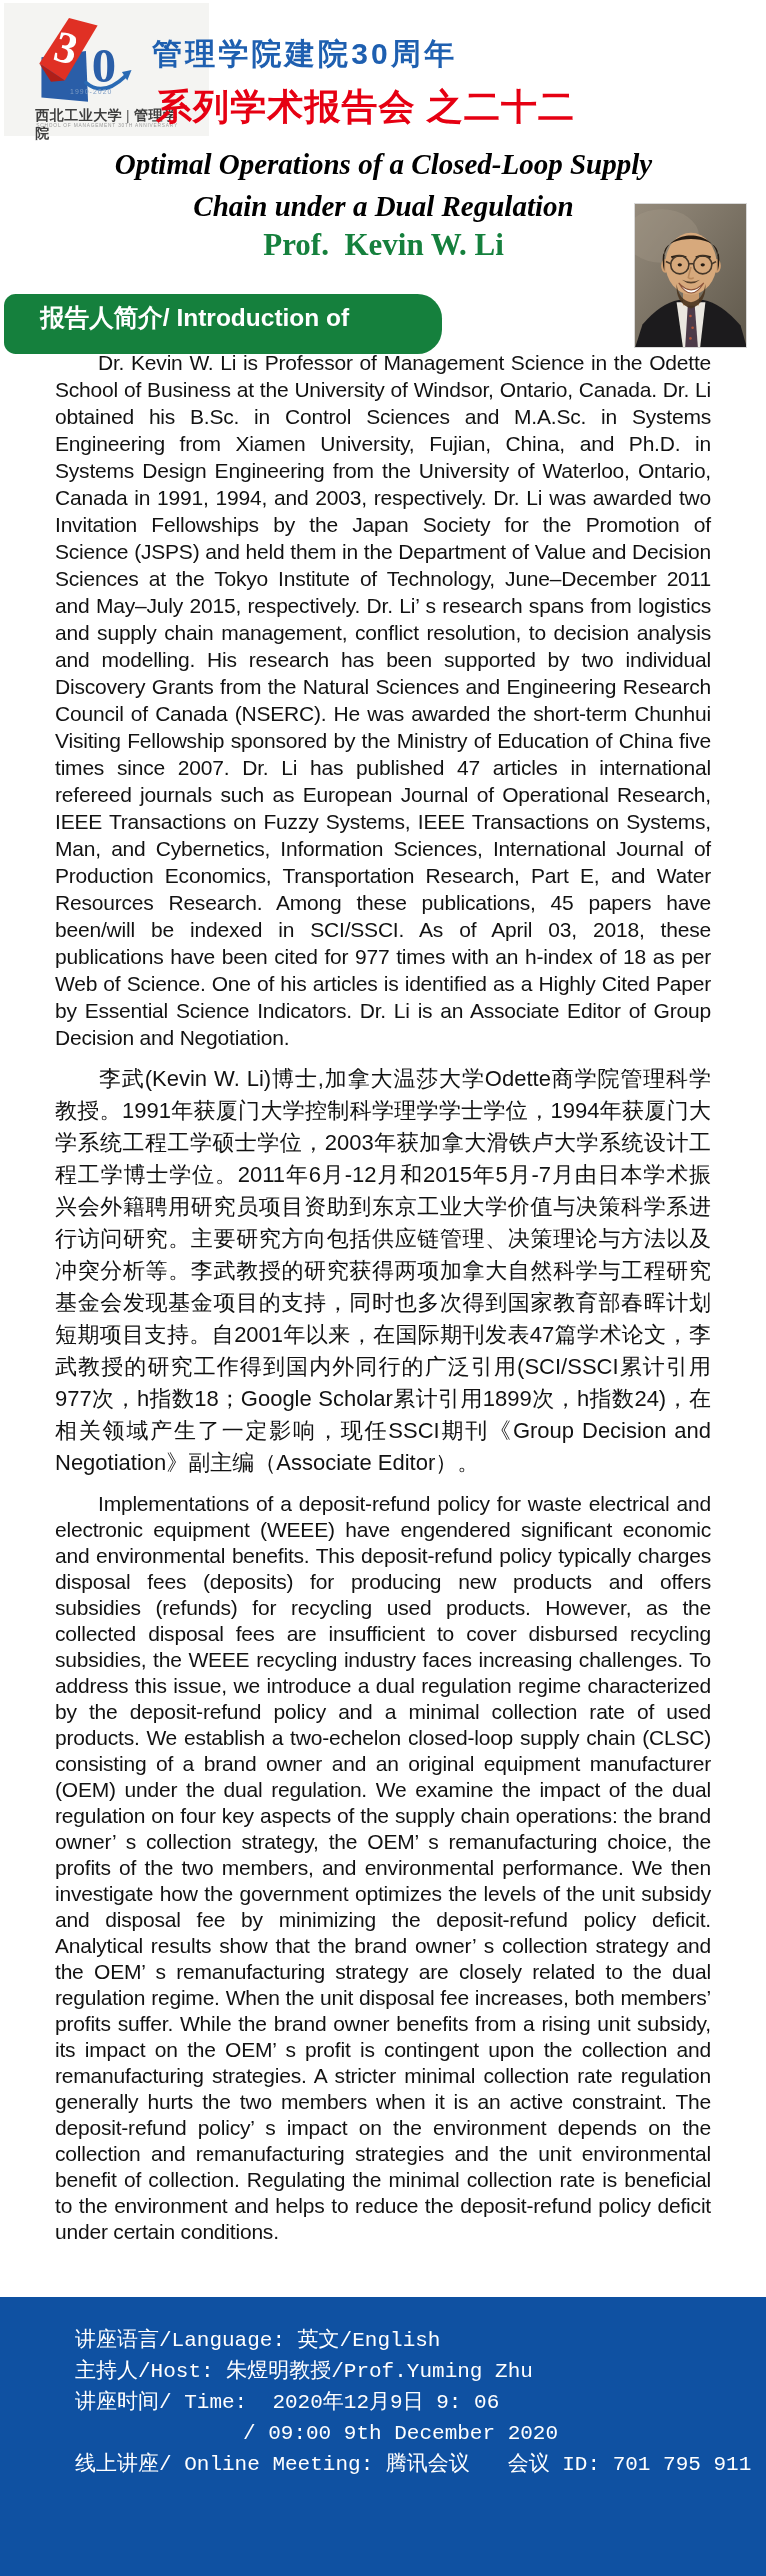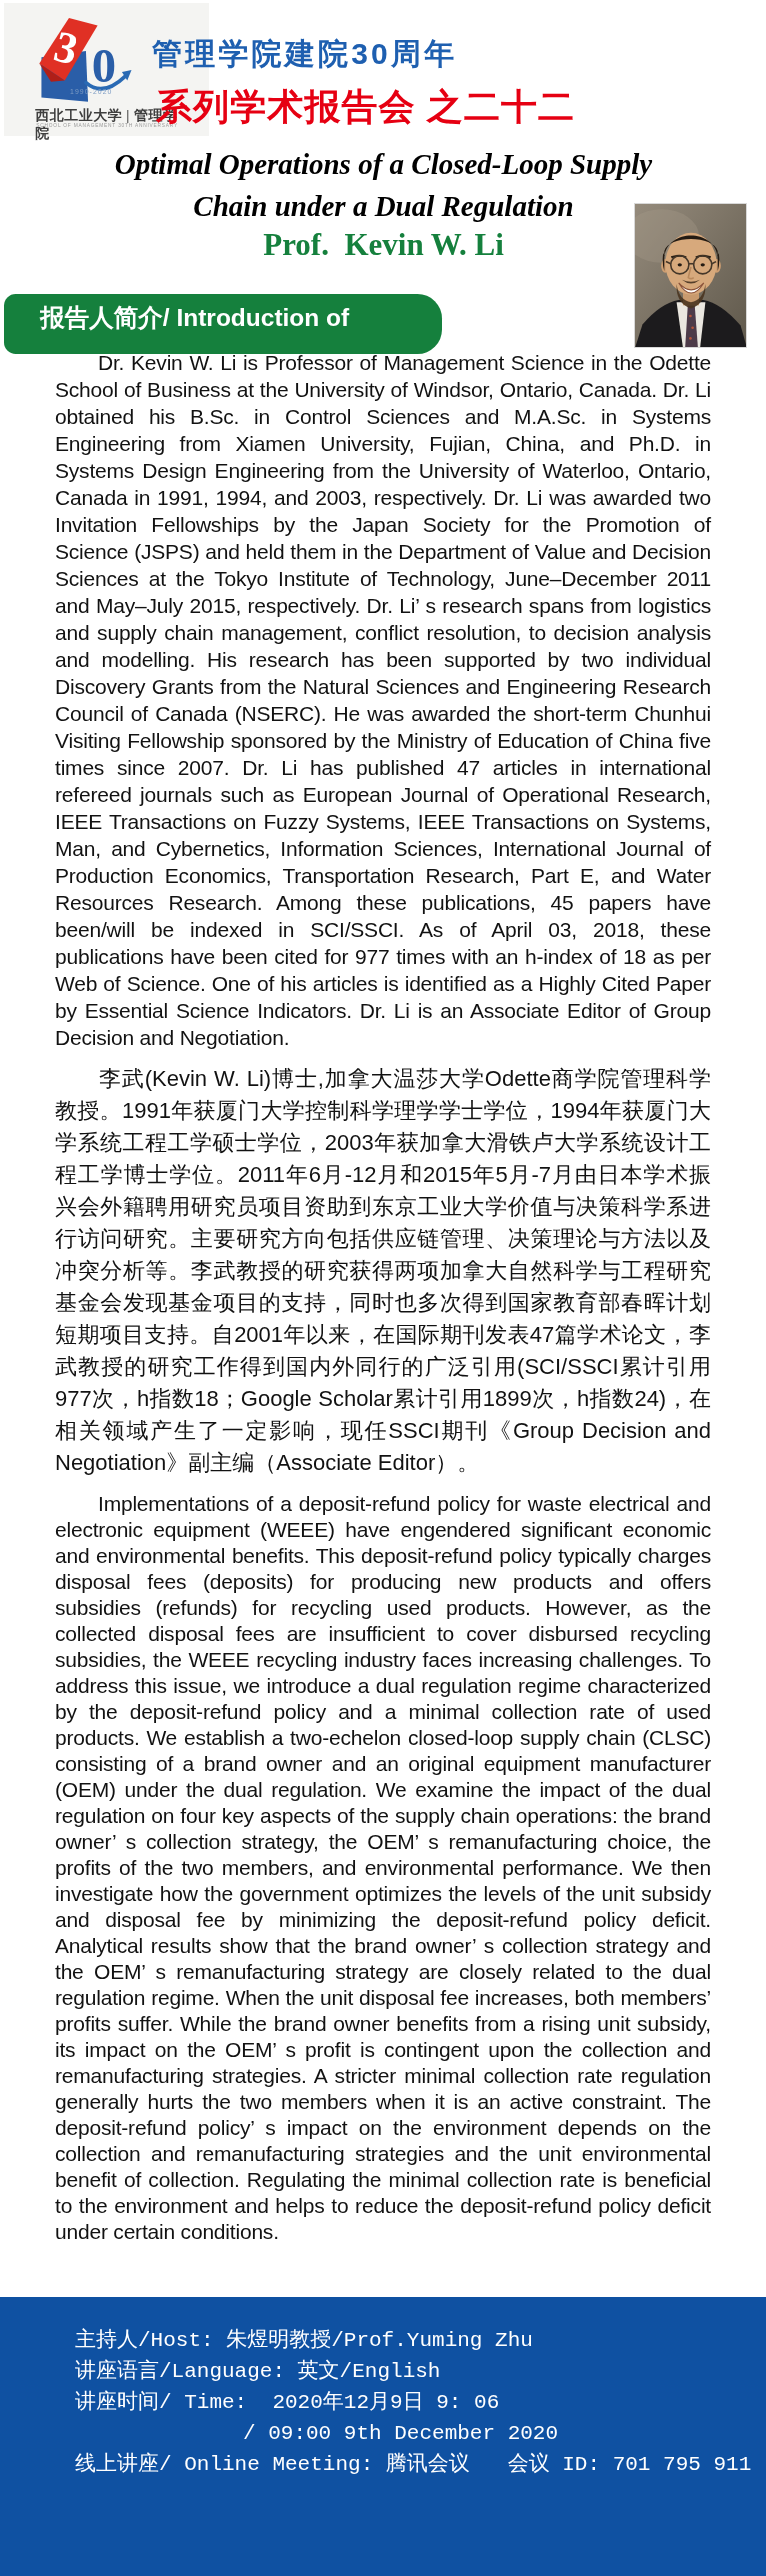--- a/index.html
+++ b/index.html
@@ -177,21 +177,21 @@
     </svg>
   </div>
 
   <div class="banner banner-intro">报告人简介/ Introduction of</div>
   <div class="para bio-en">Dr. Kevin W. Li is Professor of Management Science in the Odette School of Business at the University of Windsor, Ontario, Canada. Dr. Li obtained his B.Sc. in Control Sciences and M.A.Sc. in Systems Engineering from Xiamen University, Fujian, China, and Ph.D. in Systems Design Engineering from the University of Waterloo, Ontario, Canada in 1991, 1994, and 2003, respectively. Dr. Li was awarded two Invitation Fellowships by the Japan Society for the Promotion of Science (JSPS) and held them in the Department of Value and Decision Sciences at the Tokyo Institute of Technology, June–December 2011 and May–July 2015, respectively. Dr. Li’ s research spans from logistics and supply chain management, conflict resolution, to decision analysis and modelling. His research has been supported by two individual Discovery Grants from the Natural Sciences and Engineering Research Council of Canada (NSERC). He was awarded the short-term Chunhui Visiting Fellowship sponsored by the Ministry of Education of China five times since 2007. Dr. Li has published 47 articles in international refereed journals such as European Journal of Operational Research, IEEE Transactions on Fuzzy Systems, IEEE Transactions on Systems, Man, and Cybernetics, Information Sciences, International Journal of Production Economics, Transportation Research, Part E, and Water Resources Research. Among these publications, 45 papers have been/will be indexed in SCI/SSCI. As of April 03, 2018, these publications have been cited for 977 times with an h-index of 18 as per Web of Science. One of his articles is identified as a Highly Cited Paper by Essential Science Indicators. Dr. Li is an Associate Editor of Group Decision and Negotiation.</div>
   <div class="para bio-cn">李武(Kevin W. Li)博士,加拿大温莎大学Odette商学院管理科学教授。1991年获厦门大学控制科学理学学士学位，1994年获厦门大学系统工程工学硕士学位，2003年获加拿大滑铁卢大学系统设计工程工学博士学位。2011年6月-12月和2015年5月-7月由日本学术振兴会外籍聘用研究员项目资助到东京工业大学价值与决策科学系进行访问研究。主要研究方向包括供应链管理、决策理论与方法以及冲突分析等。李武教授的研究获得两项加拿大自然科学与工程研究基金会发现基金项目的支持，同时也多次得到国家教育部春晖计划短期项目支持。自2001年以来，在国际期刊发表47篇学术论文，李武教授的研究工作得到国内外同行的广泛引用(SCI/SSCI累计引用977次，h指数18；Google Scholar累计引用1899次，h指数24)，在相关领域产生了一定影响，现任SSCI期刊《Group Decision and Negotiation》副主编（Associate Editor）。</div>
 
   <div class="para abstract-body">Implementations of a deposit-refund policy for waste electrical and electronic equipment (WEEE) have engendered significant economic and environmental benefits. This deposit-refund policy typically charges disposal fees (deposits) for producing new products and offers subsidies (refunds) for recycling used products. However, as the collected disposal fees are insufficient to cover disbursed recycling subsidies, the WEEE recycling industry faces increasing challenges. To address this issue, we introduce a dual regulation regime characterized by the deposit-refund policy and a minimal collection rate of used products. We establish a two-echelon closed-loop supply chain (CLSC) consisting of a brand owner and an original equipment manufacturer (OEM) under the dual regulation. We examine the impact of the dual regulation on four key aspects of the supply chain operations: the brand owner’ s collection strategy, the OEM’ s remanufacturing choice, the profits of the two members, and environmental performance. We then investigate how the government optimizes the levels of the unit subsidy and disposal fee by minimizing the deposit-refund policy deficit. Analytical results show that the brand owner’ s collection strategy and the OEM’ s remanufacturing strategy are closely related to the dual regulation regime. When the unit disposal fee increases, both members’ profits suffer. While the brand owner benefits from a rising unit subsidy, its impact on the OEM’ s profit is contingent upon the collection and remanufacturing strategies. A stricter minimal collection rate regulation generally hurts the two members when it is an active constraint. The deposit-refund policy’ s impact on the environment depends on the collection and remanufacturing strategies and the unit environmental benefit of collection. Regulating the minimal collection rate is beneficial to the environment and helps to reduce the deposit-refund policy deficit under certain conditions.</div>
 
   <div class="footer">
+    <div class="footer-line">讲座语言/Language: 英文/English</div>
     <div class="footer-line">主持人/Host: 朱煜明教授/Prof.Yuming Zhu</div>
-    <div class="footer-line">讲座语言/Language: 英文/English</div>
     <div class="footer-line">讲座时间/ Time:  2020年12月9日 9: 06</div>
     <div class="footer-line indent">/ 09:00 9th December 2020</div>
     <div class="footer-line">线上讲座/ Online Meeting: 腾讯会议   会议 ID: 701 795 911</div>
   </div>
 
 </div>
 
 
 </body></html>

